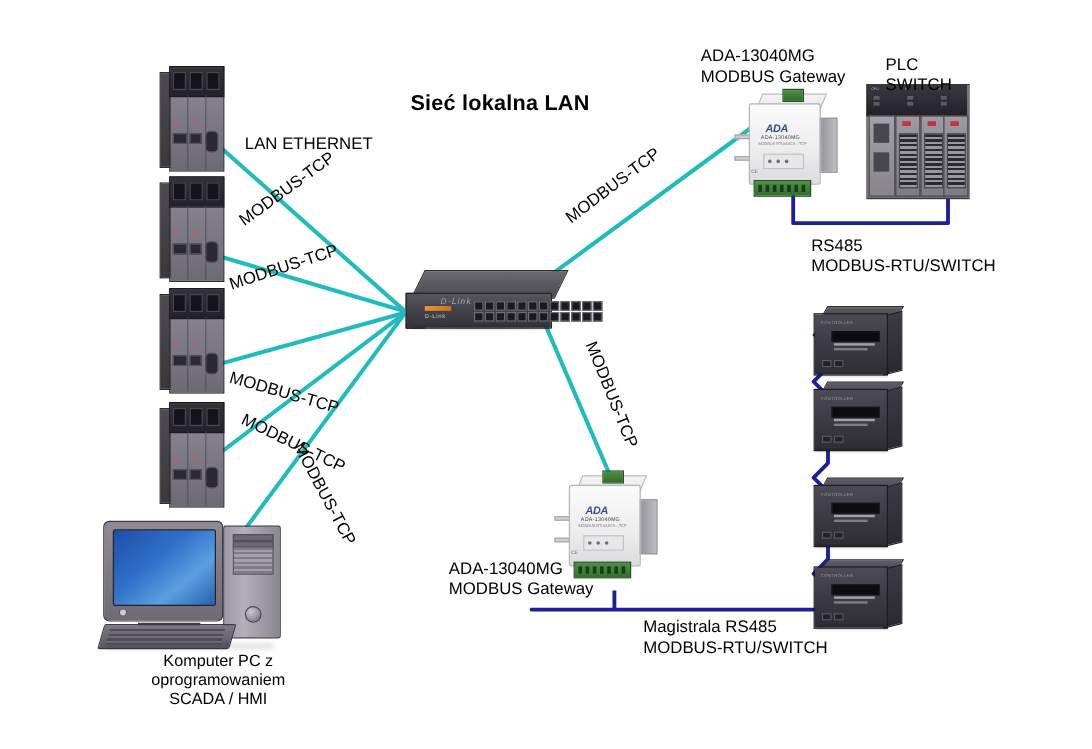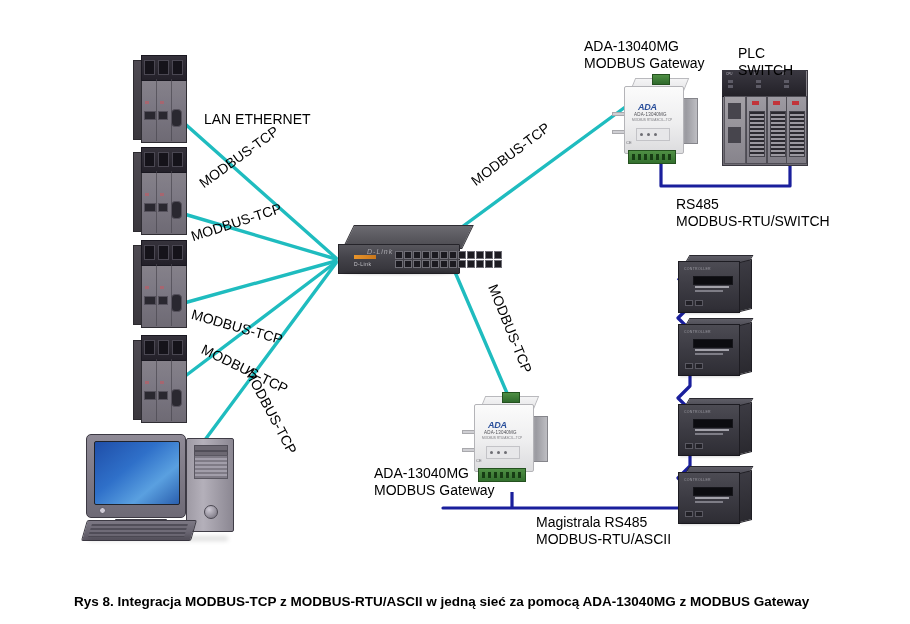--- a/index.html
+++ b/index.html
@@ -444,20 +444,21 @@
       <div class="bayslot" style="top:12px"></div>
       <div class="grill"></div>
       <div class="pwr"></div>
     </div>
     <div class="kbd">
       <div class="rows"></div>
     </div>
     <div class="sh"></div>
   </div>
 
+  <div class="title-lan" style="left:342px;top:76px;">Sieć lokalna LAN</div>
 
   <div class="lbl t14" style="left:204px;top:111px;">LAN ETHERNET</div>
 
   <div class="lbl t14 rot" style="left:196px;top:178px;transform:rotate(-36deg);">MODBUS-TCP</div>
   <div class="lbl t14 rot" style="left:189px;top:229px;transform:rotate(-18deg);">MODBUS-TCP</div>
   <div class="lbl t14 rot" style="left:194px;top:306px;transform:rotate(16deg);">MODBUS-TCP</div>
   <div class="lbl t14 rot" style="left:206px;top:341px;transform:rotate(26deg);">MODBUS-TCP</div>
   <div class="lbl t14 rot" style="left:256px;top:366px;transform:rotate(62deg);">MODBUS-TCP</div>
 
   <div class="lbl t14 rot" style="left:468px;top:176px;transform:rotate(-37deg);">MODBUS-TCP</div>
@@ -469,18 +470,20 @@
   <div class="lbl t14" style="left:738px;top:45px;">PLC
 SWITCH</div>
 
   <div class="lbl t14" style="left:676px;top:196px;">RS485
 MODBUS-RTU/SWITCH</div>
 
   <div class="lbl t14" style="left:374px;top:465px;">ADA-13040MG
 MODBUS Gateway</div>
 
   <div class="lbl t14" style="left:536px;top:514px;">Magistrala RS485
-MODBUS-RTU/ASCII</div>
-
-
-  <div class="caption" style="left:74px;top:594px;">Rys 8. Integracja MODBUS-TCP z MODBUS-RTU/ASCII w jedną sieć  za pomocą ADA-13040MG z MODBUS Gateway</div>
+MODBUS-RTU/SWITCH</div>
+
+  <div class="lbl t13" style="left:126px;top:543px;text-align:center;">Komputer PC z
+oprogramowaniem
+SCADA / HMI</div>
+
 
 </div>
 
 </body></html>

